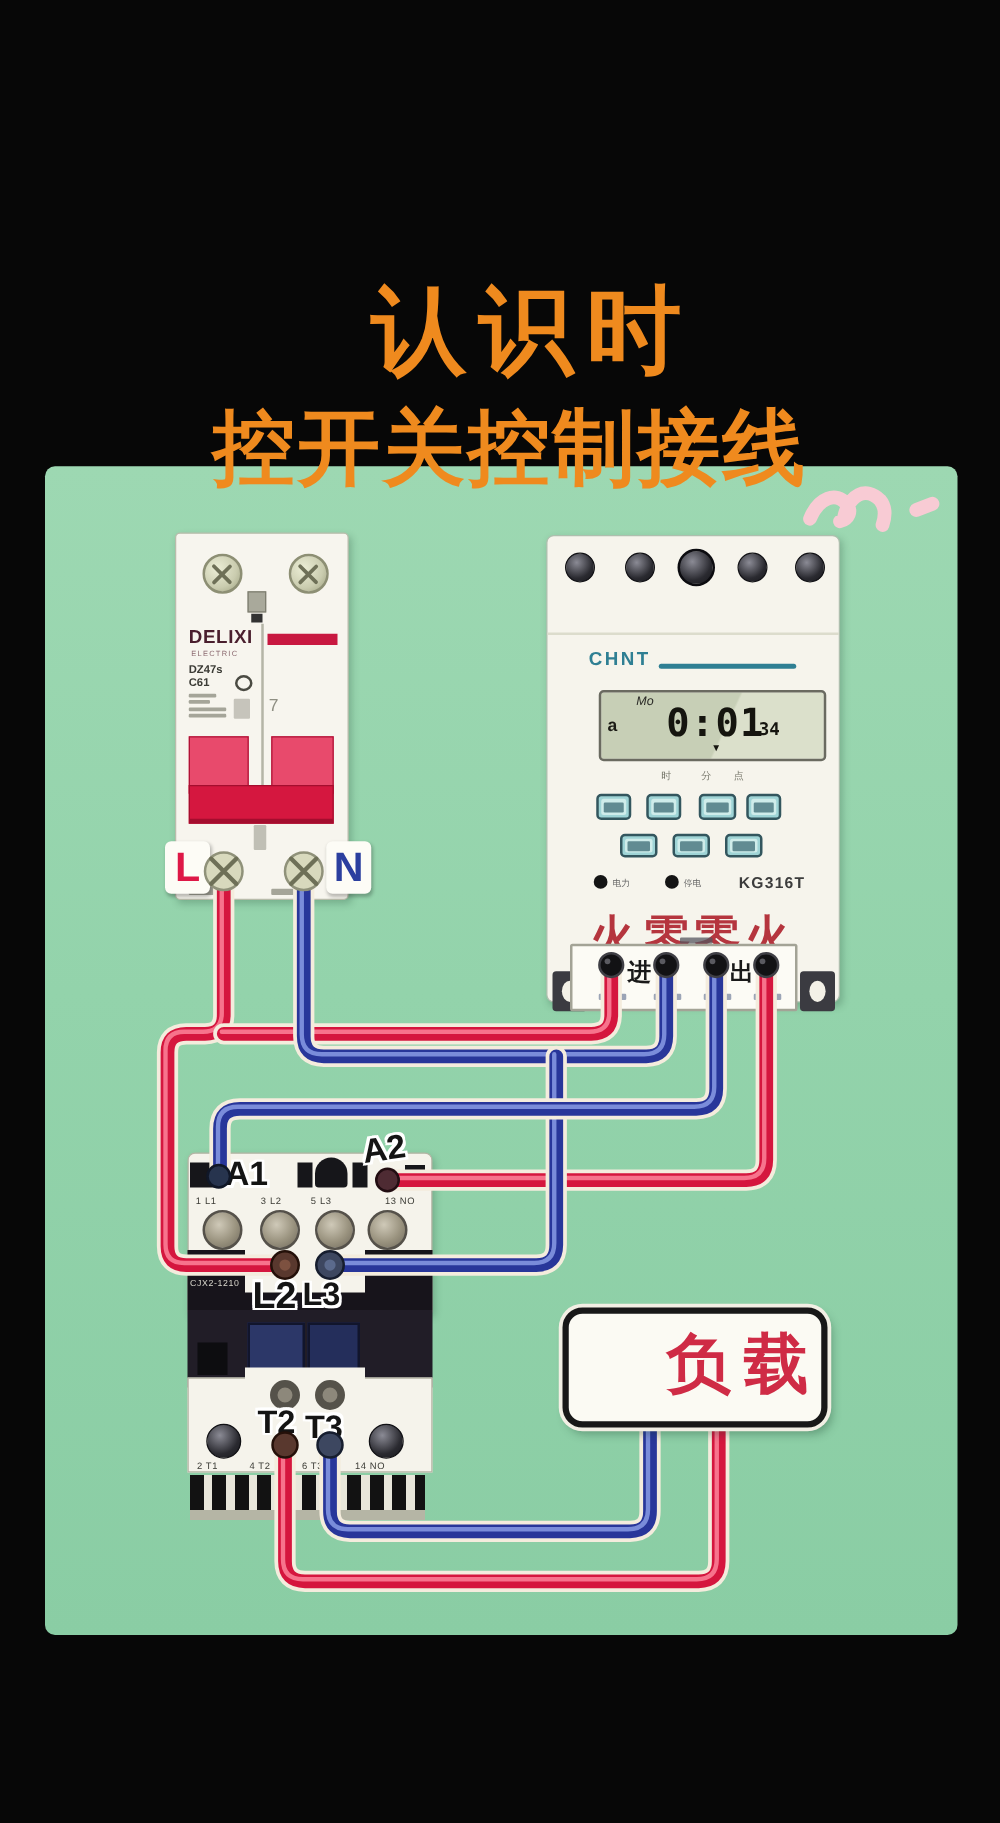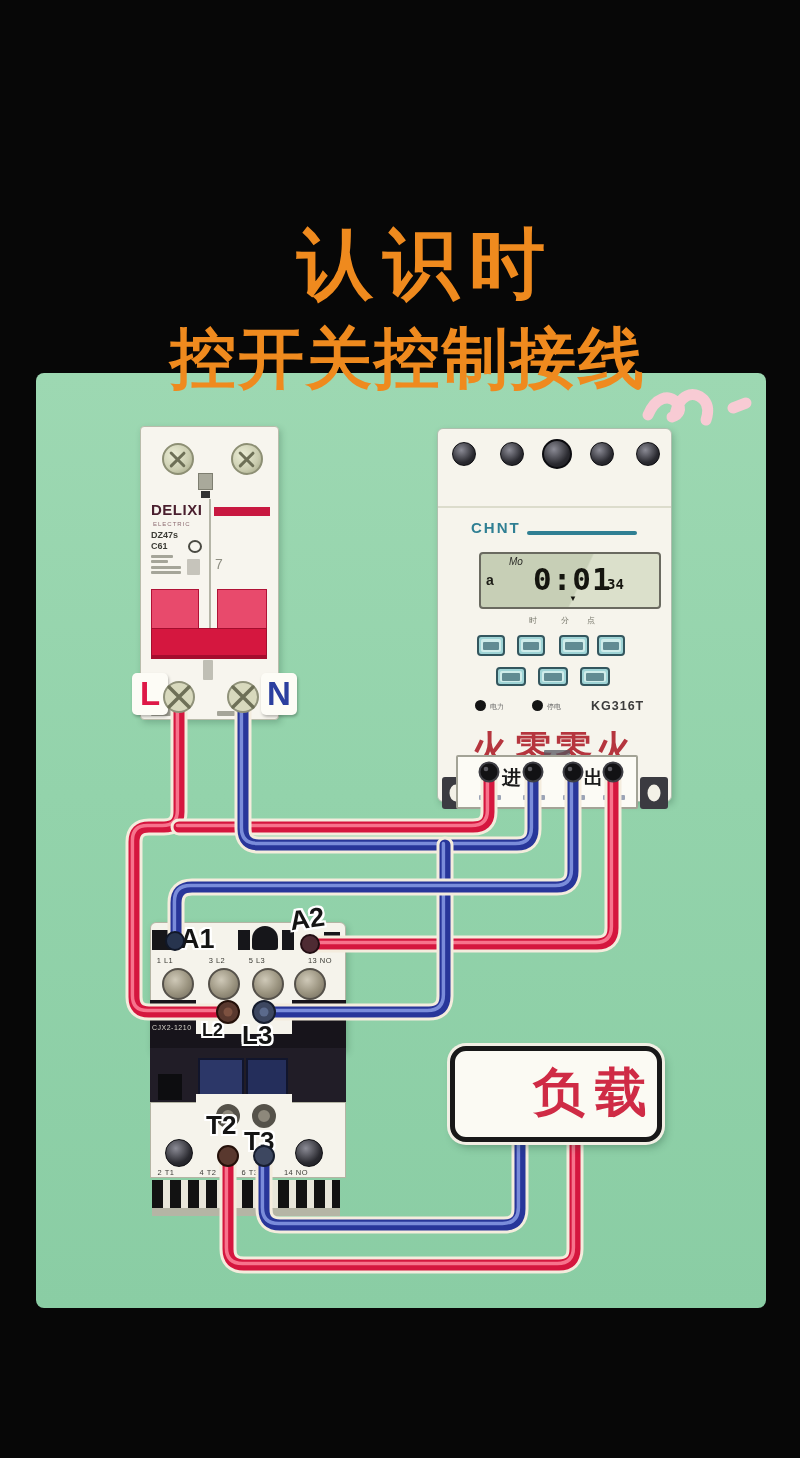--- a/index.html
+++ b/index.html
@@ -191,31 +191,31 @@
     <div class="abs tinylab" style="left:87px;top:38px;width:40px;">5 L3</div>
     <div class="abs tinylab" style="left:150px;top:38px;width:40px;">13 NO</div>
     <div class="abs screwC" style="left:12px;top:50px;width:28px;height:28px;"></div>
     <div class="abs screwC" style="left:58px;top:50px;width:28px;height:28px;"></div>
     <div class="abs screwC" style="left:102px;top:50px;width:28px;height:28px;"></div>
     <div class="abs screwC" style="left:144px;top:50px;width:28px;height:28px;"></div>
     <div class="abs cblack" style="left:0;top:82px;width:196px;height:48px;"></div>
     <div class="abs cwhite" style="left:46px;top:82px;width:96px;height:34px;border:none;"></div>
     <div class="abs" style="left:6px;top:88px;font-size:12px;font-weight:900;color:#f4f2ea;">CHNT</div>
     <div class="abs" style="left:2px;top:106px;font-size:7px;color:#d8d6cc;letter-spacing:.5px;">CJX2-1210</div>
-    <div class="abs otl" style="left:52px;top:102px;font-size:18px;">L2</div>
+    <div class="abs otl" style="left:52px;top:102px;font-size:30px;">L2</div>
     <div class="abs otl" style="left:92px;top:102px;font-size:26px;">L3</div>
     <div class="abs" style="left:0;top:130px;width:196px;height:62px;background:#211d27;"></div>
     <div class="abs" style="left:48px;top:140px;width:42px;height:46px;background:#2c3768;border:2px solid #11152c;"></div>
     <div class="abs" style="left:96px;top:140px;width:38px;height:46px;background:#242e5b;border:2px solid #11152c;"></div>
     <div class="abs" style="left:8px;top:156px;width:24px;height:26px;background:#0d0d10;"></div>
     <div class="abs cwhite" style="left:0;top:184px;width:196px;height:76px;"></div>
     <div class="abs cwhite" style="left:46px;top:176px;width:96px;height:44px;border:none;"></div>
     <div class="abs donut" style="left:66px;top:186px;width:24px;height:24px;"></div>
     <div class="abs donut" style="left:102px;top:186px;width:24px;height:24px;"></div>
-    <div class="abs otl" style="left:56px;top:192px;font-size:26px;">T2</div>
+    <div class="abs otl" style="left:56px;top:204px;font-size:26px;">T2</div>
     <div class="abs otl" style="left:94px;top:208px;font-size:26px;">T3</div>
     <div class="abs screwD" style="left:15px;top:221px;width:26px;height:26px;"></div>
     <div class="abs screwD" style="left:145px;top:221px;width:26px;height:26px;"></div>
     <div class="abs tinylab" style="left:-4px;top:250px;width:40px;">2 T1</div>
     <div class="abs tinylab" style="left:38px;top:250px;width:40px;">4 T2</div>
     <div class="abs tinylab" style="left:80px;top:250px;width:40px;">6 T3</div>
     <div class="abs tinylab" style="left:126px;top:250px;width:40px;">14 NO</div>
     <div class="abs comb" style="left:2px;top:262px;width:188px;height:28px;"></div>
     <div class="abs" style="left:2px;top:290px;width:188px;height:8px;background:#b5b5a5;"></div>
   </div>

